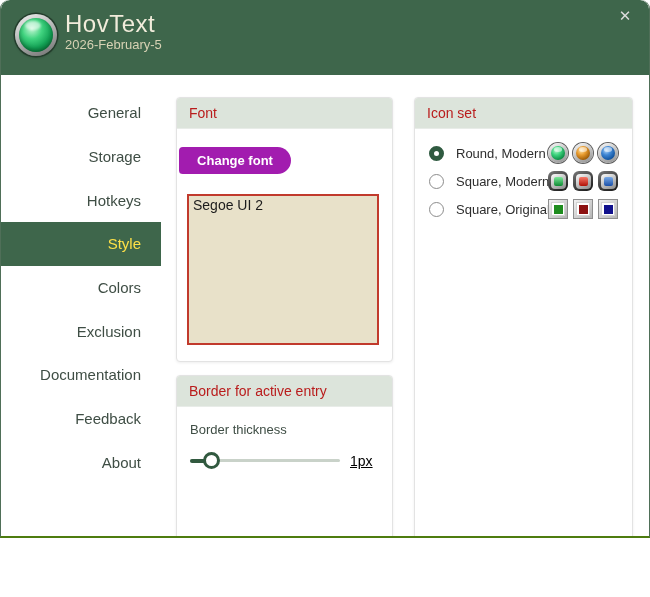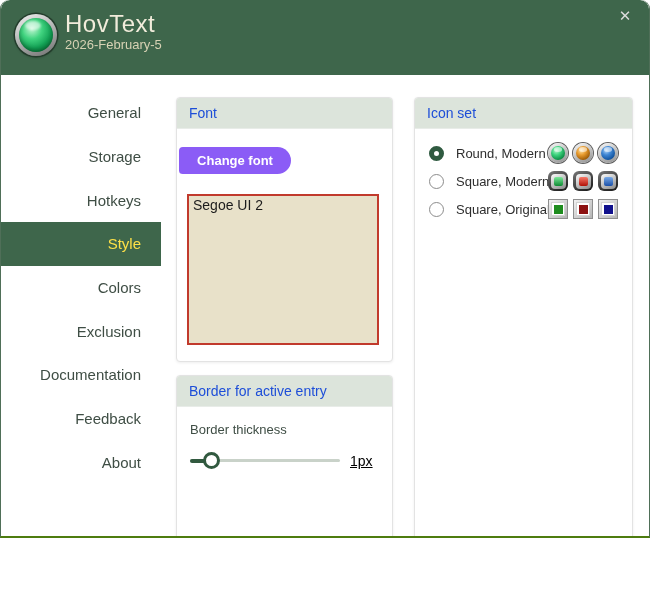--- a/index.html
+++ b/index.html
@@ -52,30 +52,30 @@
     padding-right:20px; font-size:15px; color:#3f4e45; cursor:pointer;
   }
   .side-item.selected { background:#3e664b; color:#fde047; }
   
   .panel {
     position:absolute; background:#fff; border:1px solid #e3e3e3;
     border-radius:4px; box-shadow:0 1px 3px rgba(0,0,0,.07);
   }
   .panel-header {
     height:31px; background:#dce4db; border-radius:3px 3px 0 0;
-    font-size:14px; color:#1d4ed8; line-height:31px; padding-left:12px;
+    font-size:14px; color:#b91c1c; line-height:31px; padding-left:12px;
     border-bottom:1px solid #e8ece8;
   }
   .panel-font  { left:175px; top:97px;  width:217px; height:265px; }
   .panel-border{ left:175px; top:375px; width:217px; height:205px; }
   .panel-icons { left:413px; top:97px;  width:219px; height:483px; }
   
   .change-font-btn {
     position:absolute; left:2px; top:49px; width:112px; height:27px;
-    background:#8b5cf6; color:#fff; font-size:13px; font-weight:bold;
+    background:#a21caf; color:#fff; font-size:13px; font-weight:bold;
     border:none; border-radius:4px 14px 14px 4px; cursor:pointer;
     display:flex; align-items:center; justify-content:center;
     font-family:"Liberation Sans", sans-serif;
   }
   .font-preview {
     position:absolute; left:10px; top:96px; width:192px; height:151px;
     background:#e8e1c9; border:2px solid #c13a2c;
     font-size:14px; color:#1c1c1c; padding:1px 4px;
   }
   

